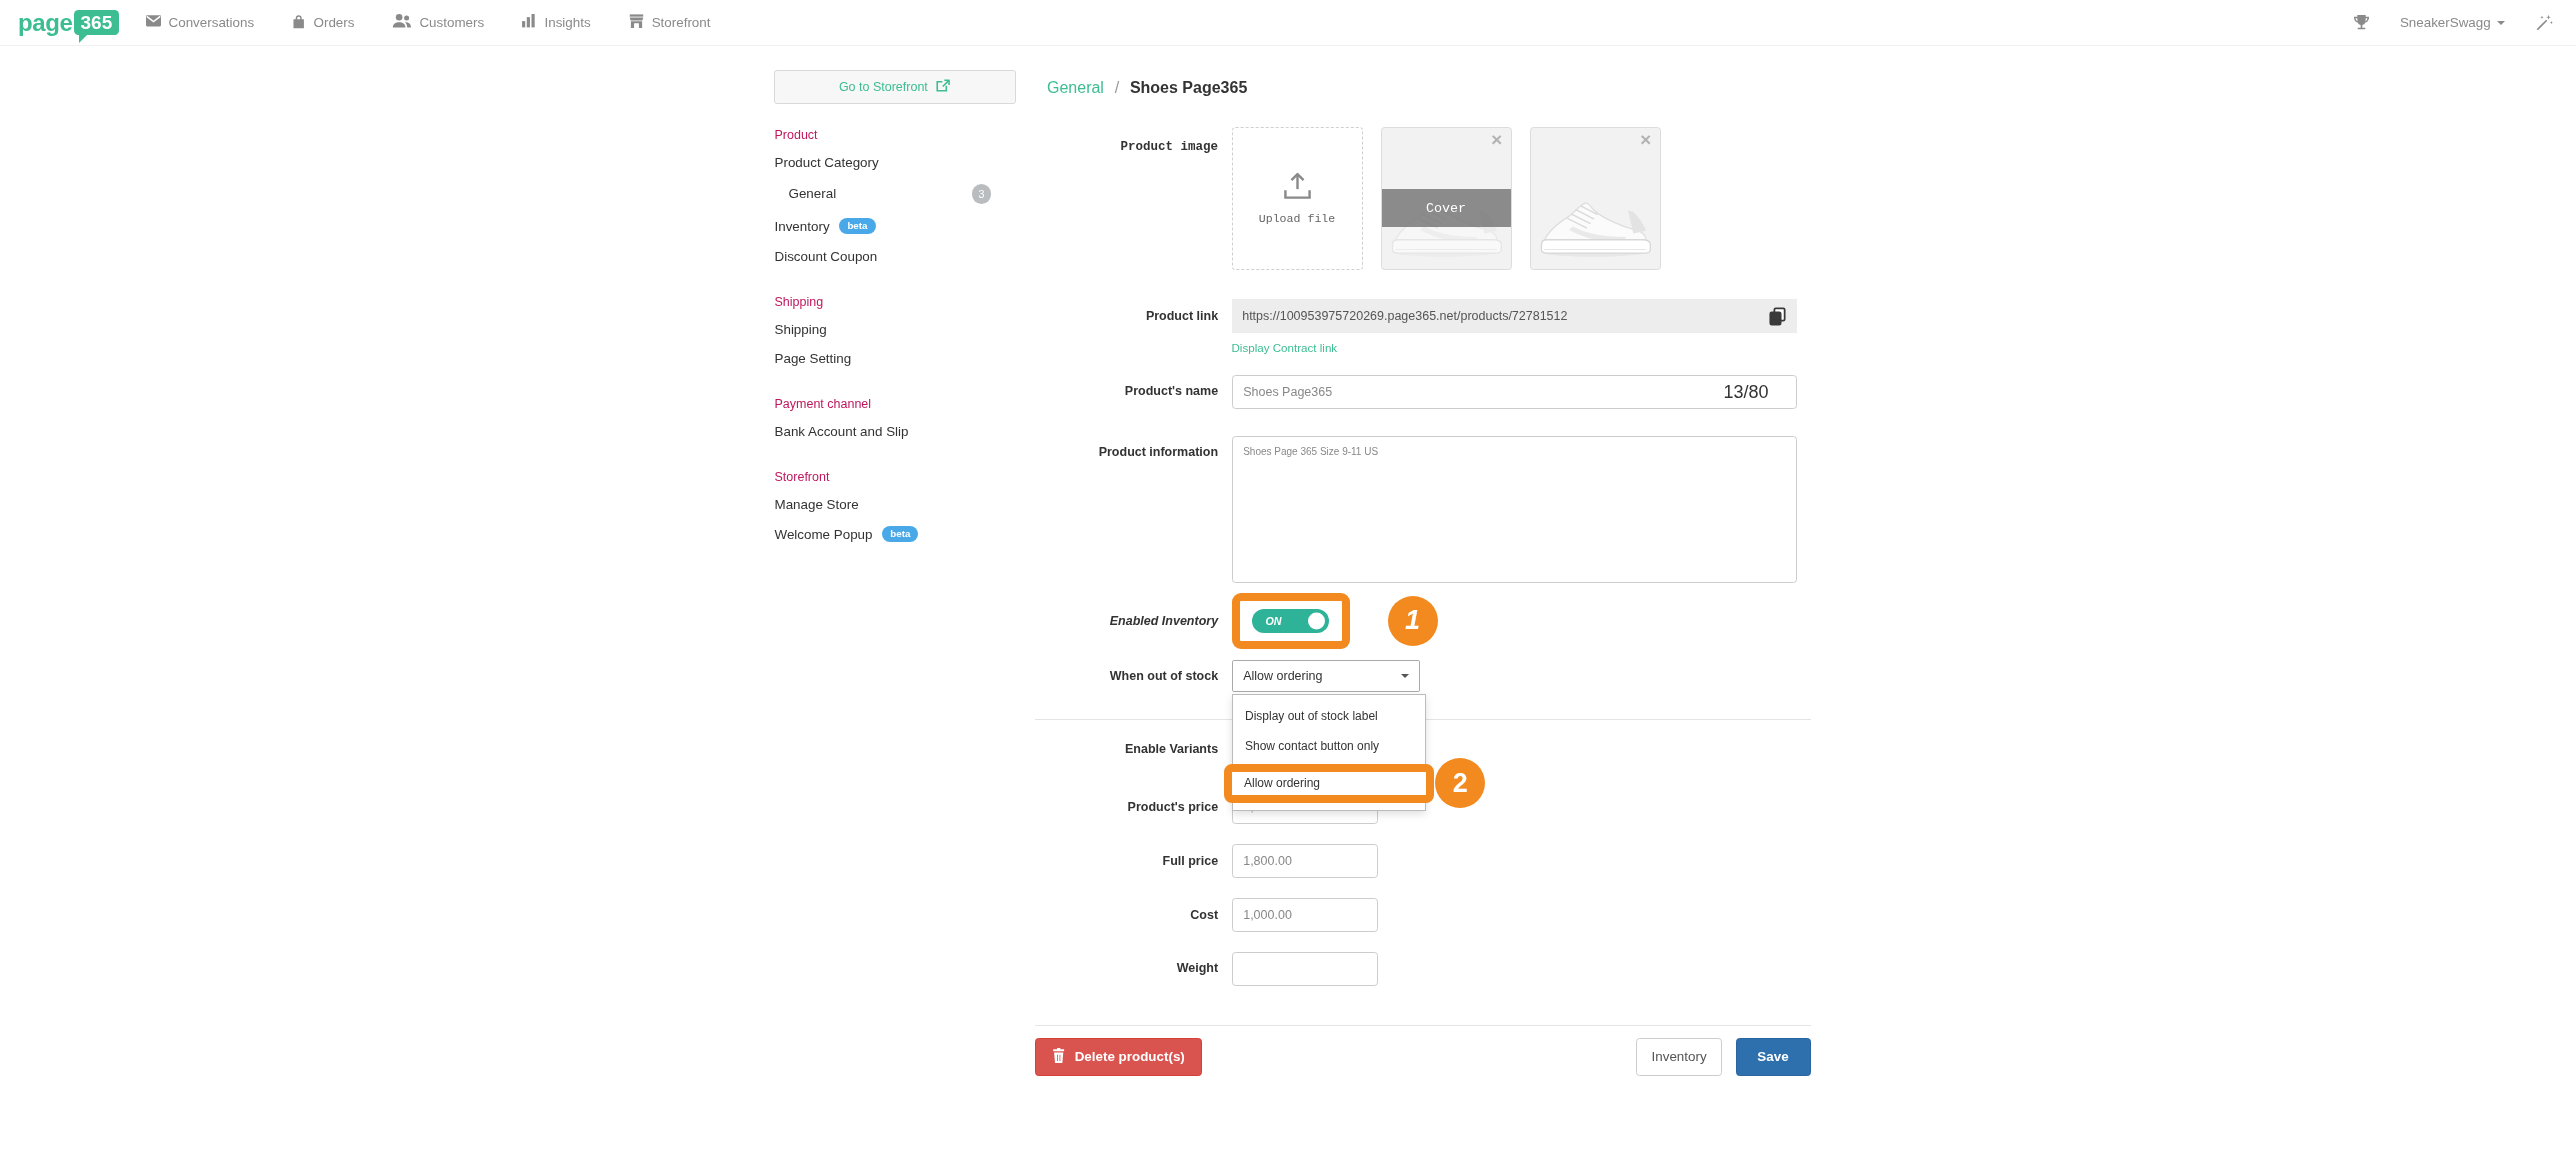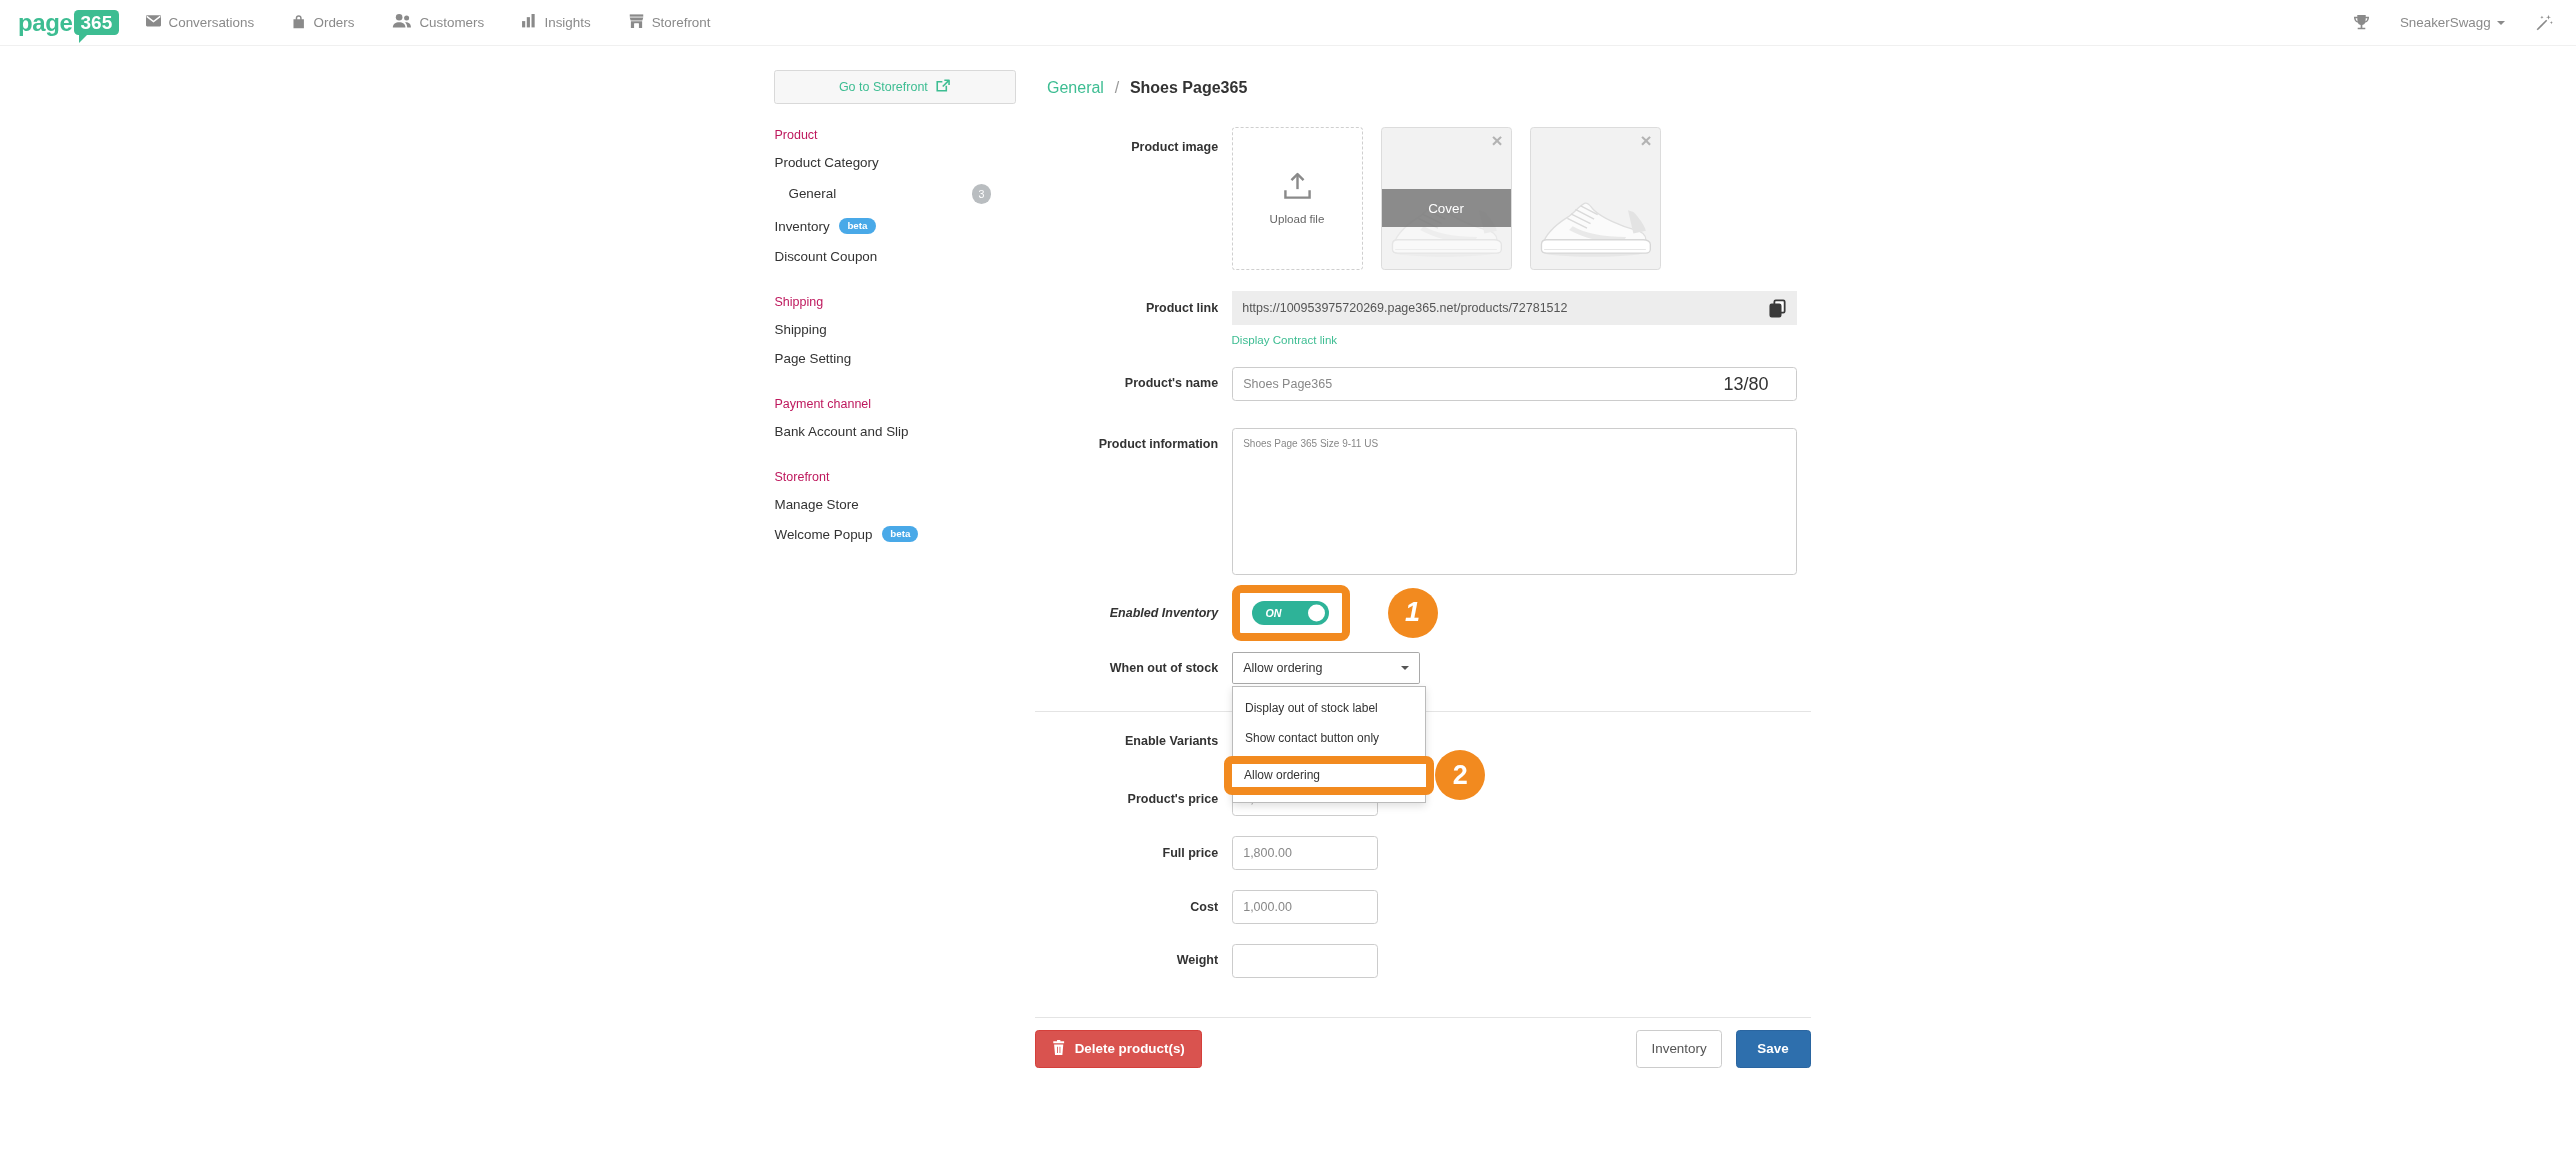--- a/index.html
+++ b/index.html
@@ -65,21 +65,21 @@
 
   
   .form-row { display:flex; }
   .form-label {
     width:197px; flex-shrink:0; text-align:right; padding-right:13.4px; padding-top:9.8px;
     font-weight:700; color:#333; font-size:12.5px;
   }
   .form-field { flex:1; padding-right:13.4px; position:relative; }
 
   
-  .row-image { margin-bottom:21px; }
+  .row-image { margin-bottom:29px;font-family:Liberation Mono, monospace; }
   .row-image .form-label { padding-top:12.5px; }
   .image-strip { display:flex; gap:18px; }
   .upload-box {
     width:131px; height:143px; border:1.8px dashed #cfcfcf; border-radius:3.6px; background:#fff;
     display:flex; flex-direction:column; align-items:center; justify-content:center; gap:10.7px;
     color:#666; font-size:11.6px; cursor:pointer;
   }
   .img-card {
     width:131px; height:143px; background:#f2f2f2; border:0.9px solid #dcdcdc; border-radius:3.6px;
     position:relative; overflow:hidden; cursor:pointer;

